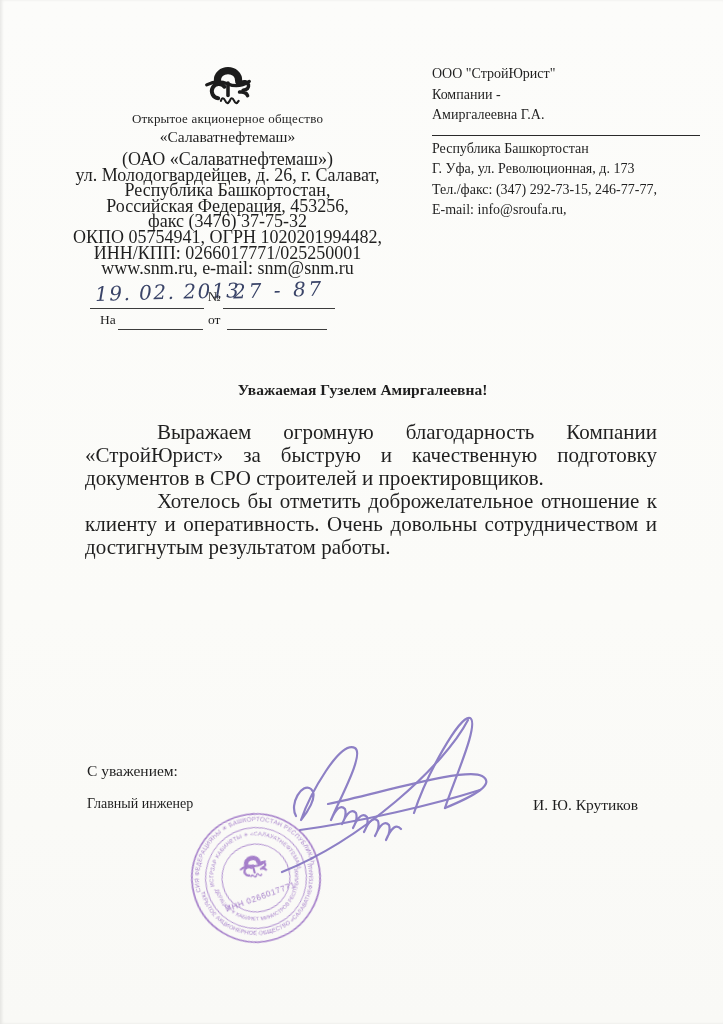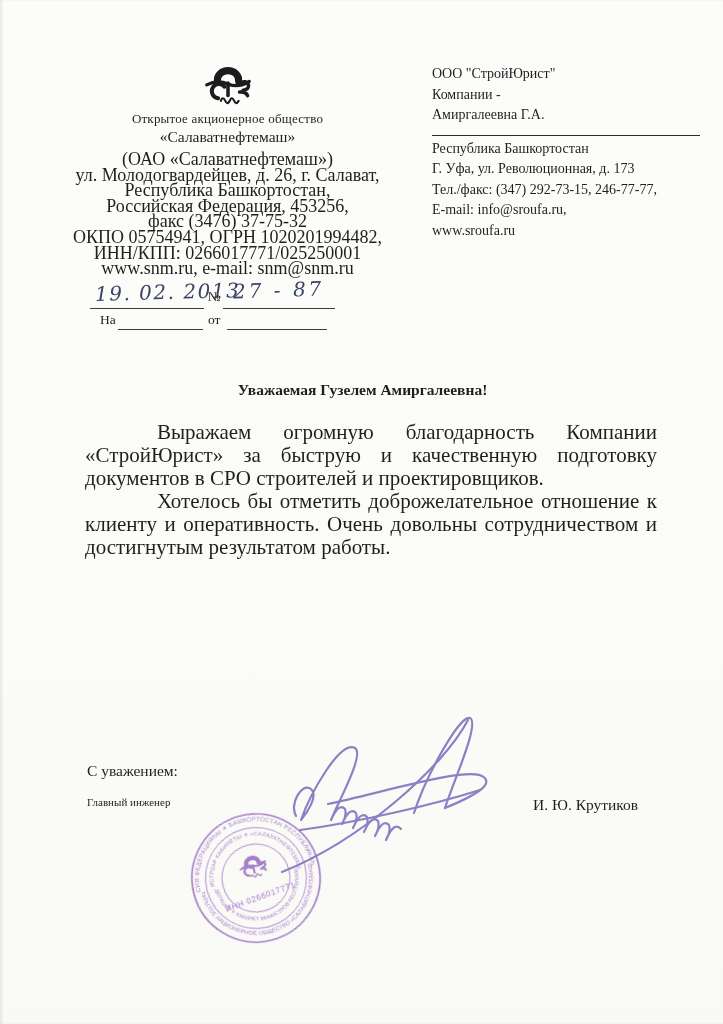--- a/index.html
+++ b/index.html
@@ -61,21 +61,21 @@
     text-align: center; font-weight: bold; font-size: 15.5px;
   }
   .paras { position: absolute; left: 85px; top: 421px; width: 572px; }
   .paras p {
     margin: 0; font-size: 21px; line-height: 23px;
     text-indent: 72px; text-align: justify;
   }
 
   
   .closing-regards { position: absolute; left: 87px; top: 762px; font-size: 15.5px; }
-  .closing-title   { position: absolute; left: 87px; top: 796px; font-size: 11px; }
+  .closing-title   { position: absolute; left: 87px; top: 796px; font-size: 14px; }
   .closing-name    { position: absolute; left: 533px; top: 796px; font-size: 15.5px; }
 
   
   .stamp {
     position: absolute; left: 185px; top: 807px; width: 142px; height: 142px;
     transform: rotate(-14deg);
     opacity: .88;
     filter: blur(.25px);
   }
   .stamp text { font-family: "Liberation Sans", sans-serif; fill: #9a6fc4; }
@@ -123,21 +123,20 @@
 
   <div class="recipient">
     <div>ООО "СтройЮрист"</div>
     <div>Компании -</div>
     <div>Амиргалеевна Г.А.</div>
     <hr class="recipient-divider">
     <div>Республика Башкортостан</div>
     <div>Г. Уфа, ул. Революционная, д. 173</div>
     <div>Тел./факс: (347) 292-73-15, 246-77-77,</div>
     <div>E-mail: info@sroufa.ru,</div>
-    <div>www.sroufa.ru</div>
   </div>
 
   <div class="ref">
     <span class="hand ref-date">19. 02. 2013</span>
     <span class="ref-no">№</span>
     <span class="hand ref-num">27 - 87</span>
     <span class="uline ul1"></span>
     <span class="uline ul2"></span>
     <span class="ref-na">На</span>
     <span class="uline ul3"></span>

